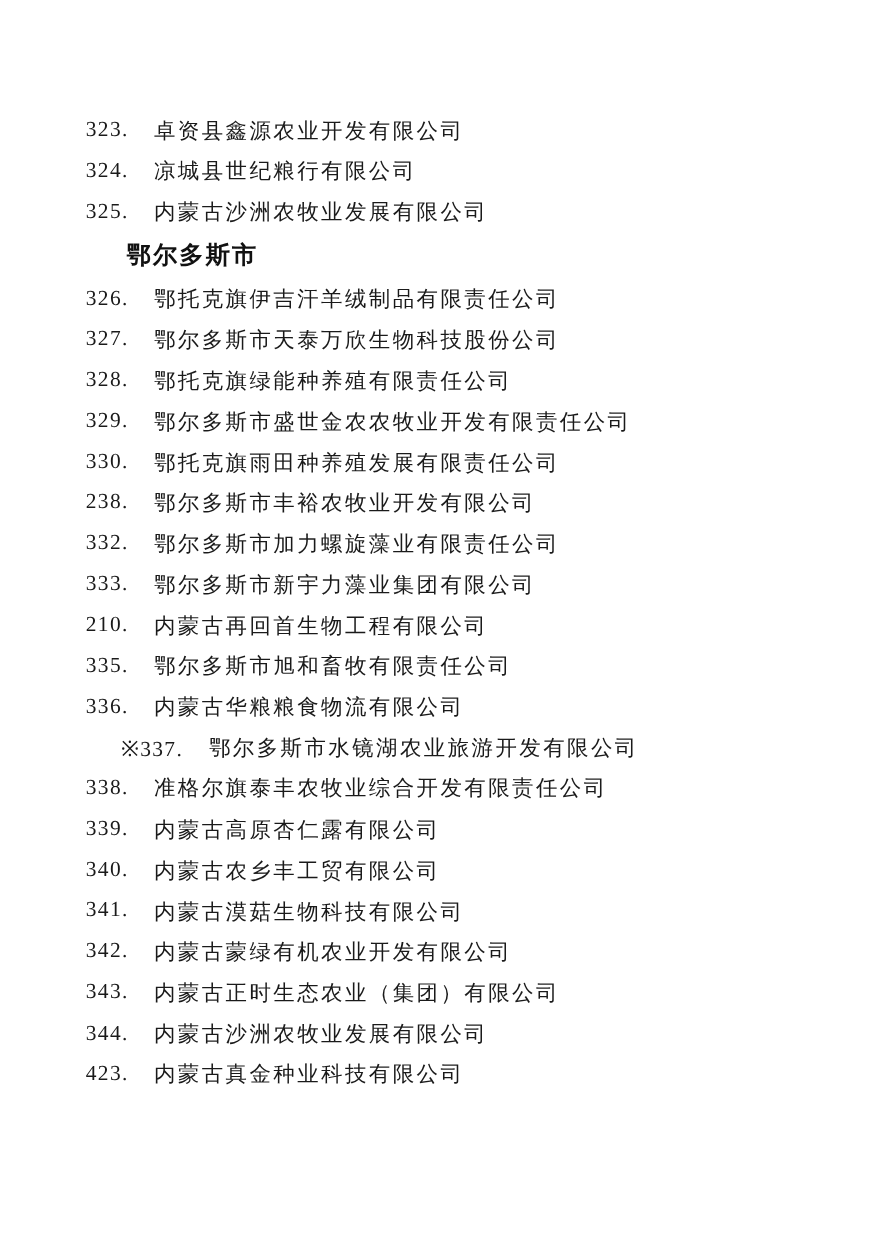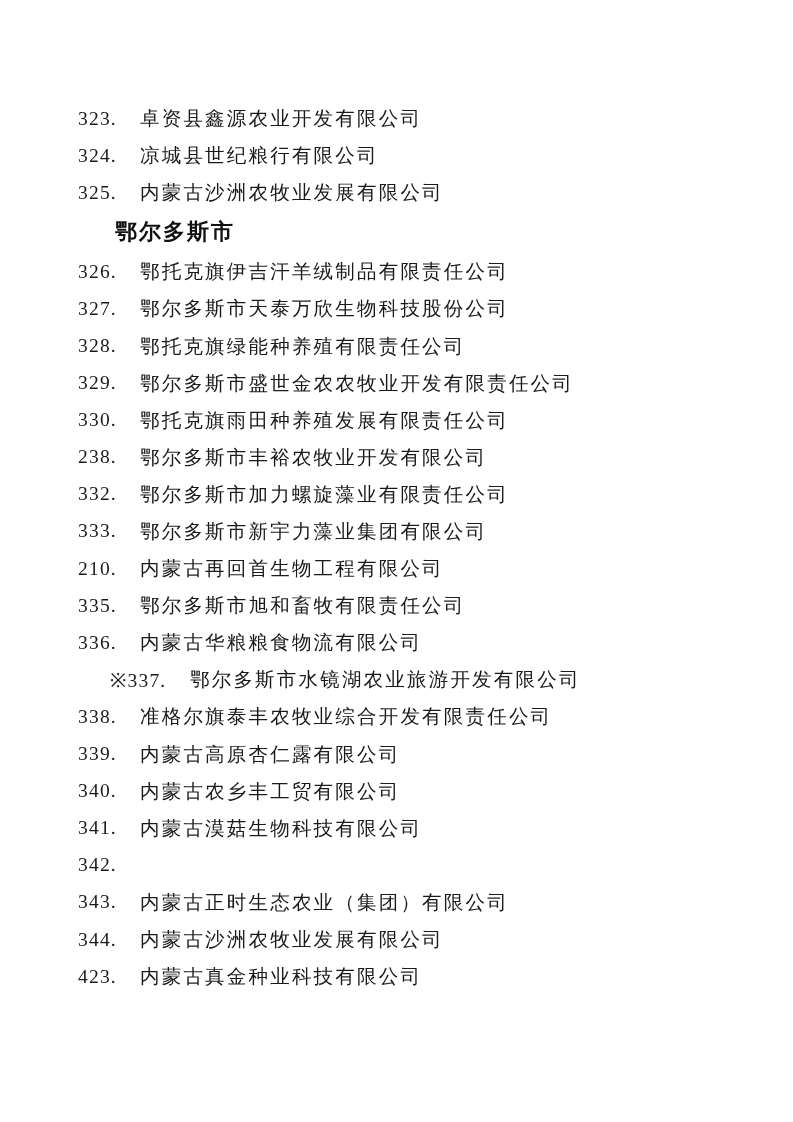--- a/index.html
+++ b/index.html
@@ -152,20 +152,21 @@
       <span class="name">内蒙古农乡丰工贸有限公司</span>
     </div>
 
     <div class="row">
       <span class="num">341.</span>
       <span class="name">内蒙古漠菇生物科技有限公司</span>
     </div>
 
     <div class="row">
       <span class="num">342.</span>
+      <span class="name">内蒙古蒙绿有机农业开发有限公司</span>
     </div>
 
     <div class="row">
       <span class="num">343.</span>
       <span class="name">内蒙古正时生态农业（集团）有限公司</span>
     </div>
 
     <div class="row">
       <span class="num">344.</span>
       <span class="name">内蒙古沙洲农牧业发展有限公司</span>

